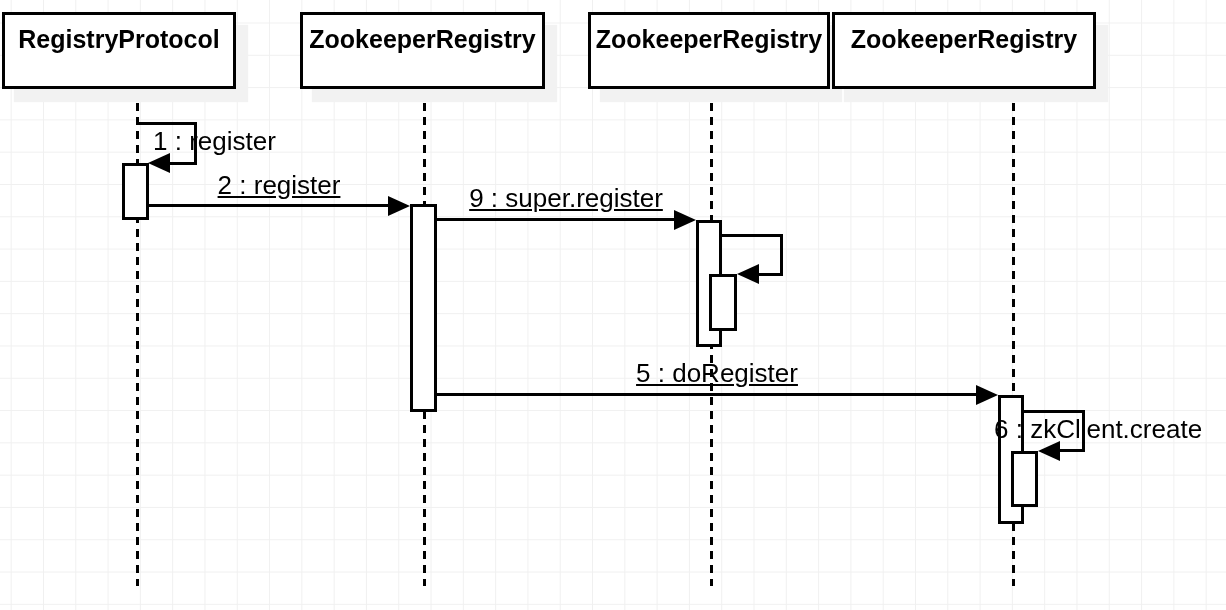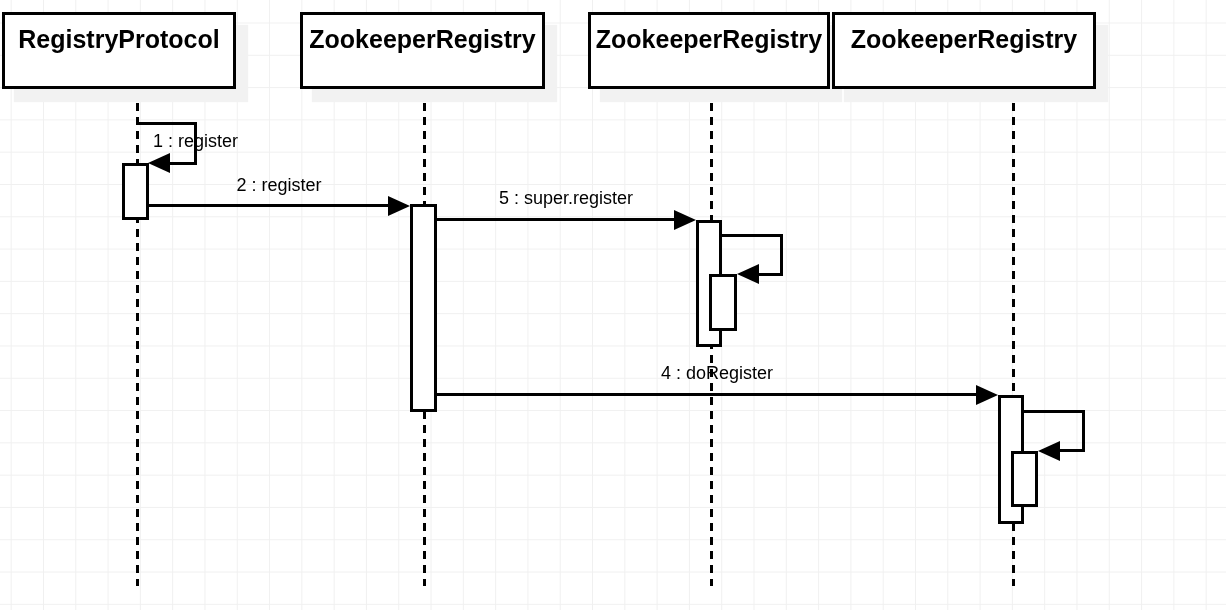--- a/index.html
+++ b/index.html
@@ -58,25 +58,25 @@
     border-left: 22px solid #000;
   }
   .arrow-l {
     position: absolute; width: 0; height: 0;
     border-top: 10px solid transparent;
     border-bottom: 10px solid transparent;
     border-right: 22px solid #000;
   }
   .msg {
     position: absolute;
-    font-size: 18px;
+    font-size: 26px;
     line-height: 24px;
     white-space: nowrap;
   }
-  .msg.centered { transform: translateX(-50%); }
+  .msg.centered { transform: translateX(-50%); text-decoration: underline; }
 </style>
 </head>
 <body>
 
 <div class="canvas">
 
   <div class="lifeline" style="left:135.5px"></div>
   <div class="lifeline" style="left:423px"></div>
   <div class="lifeline" style="left:709.5px"></div>
   <div class="lifeline" style="left:1011.5px"></div>
@@ -120,16 +120,17 @@
   </div>
   <div class="pbox" style="left:588px; width:242px">
     <span class="plabel">ZookeeperRegistry</span>
   </div>
   <div class="pbox" style="left:832px; width:264px">
     <span class="plabel">ZookeeperRegistry</span>
   </div>
 
   <span class="msg" style="left:153px; top:129px">1 : register</span>
   <span class="msg centered" style="left:279px; top:173px">2 : register</span>
-  <span class="msg centered" style="left:566px; top:186px">5 : super.register</span>
-  <span class="msg centered" style="left:717px; top:361px">4 : doRegister</span>
+  <span class="msg centered" style="left:566px; top:186px">9 : super.register</span>
+  <span class="msg centered" style="left:717px; top:361px">5 : doRegister</span>
+  <span class="msg" style="left:994px; top:417px">6 : zkClient.create</span>
 
 </div>
 
 </body></html>

